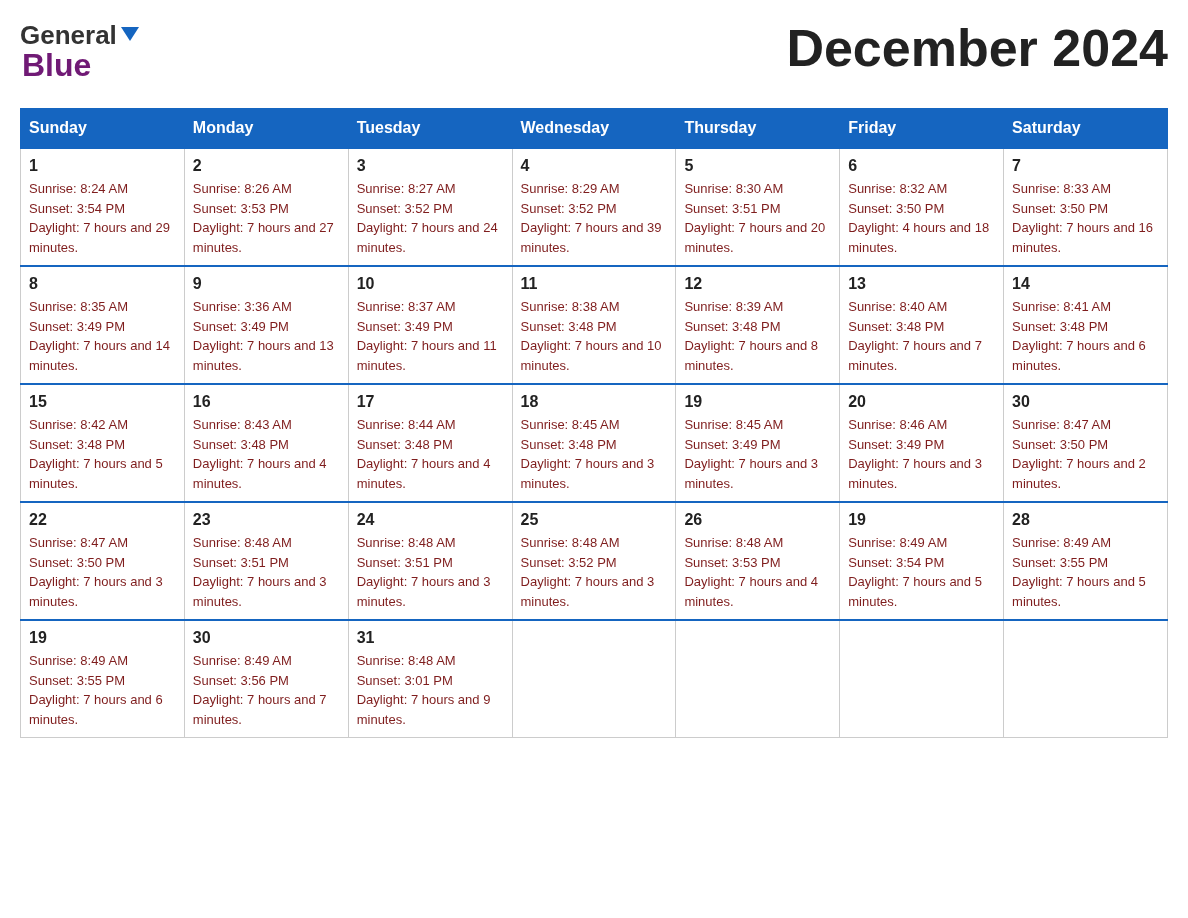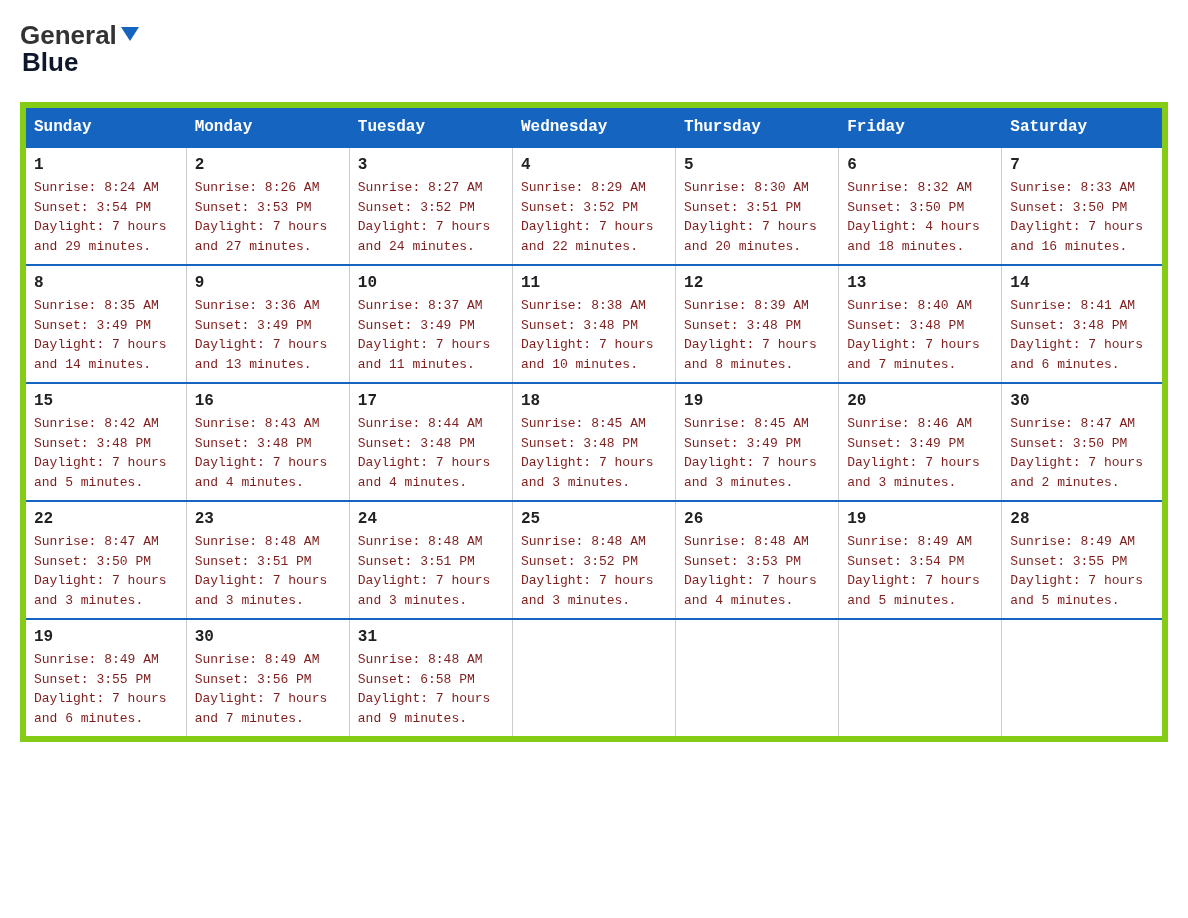--- a/index.html
+++ b/index.html
@@ -31,22 +31,21 @@
       line-height: 1.1;
     }
     .location {
       font-size: 20px;
       color: #444;
       margin-top: 4px;
     }
     .calendar {
       width: 100%;
       border-collapse: collapse;
-      border: 6px solid #84cc16;
-      font-family: Liberation Mono, monospace;
+      border: 1px solid #84cc16;
     }
     .calendar th {
       background-color: #1565c0;
       color: #fff;
       font-size: 16px;
       font-weight: bold;
       padding: 10px 8px;
       text-align: left;
       border: 1px solid #1565c0;
     }
@@ -84,24 +83,25 @@
 
 <div class="header">
   <div class="logo">
     <div style="display:flex; align-items:center;">
       <span style="font-size:26px; font-weight:bold; color:#333;">General</span>
       <svg width="22" height="22" viewBox="0 0 22 22" style="margin-left:2px; margin-top:-4px;">
         <polygon points="2,4 20,4 11,18" fill="#1565c0"></polygon>
       </svg>
     </div>
     <div style="display:flex; align-items:center; margin-top:-4px; padding-left:2px;">
-      <span style="font-size:26px; font-weight:bold; color:#0f172a;">Blue</span>
+      <span style="font-size:32px; font-weight:bold; color:#701a75;">Blue</span>
     </div>
   </div>
   <div class="title-block">
+    <div class="month-title">December 2024</div>
   </div>
 </div>
 
 <table class="calendar">
   <thead>
     <tr>
     <th>Sunday</th>
         <th>Monday</th>
         <th>Tuesday</th>
         <th>Wednesday</th>
@@ -134,21 +134,21 @@
           <span>Sunrise: 8:27 AM</span><br>
           <span>Sunset: 3:52 PM</span><br>
           <span>Daylight: 7 hours and 24 minutes.</span>
         </div>
       </td>
         <td>
         <span class="day-num">4</span>
         <div class="day-info">
           <span>Sunrise: 8:29 AM</span><br>
           <span>Sunset: 3:52 PM</span><br>
-          <span>Daylight: 7 hours and 22 minutes.</span>
+          <span>Daylight: 7 hours and 39 minutes.</span>
         </div>
       </td>
         <td>
         <span class="day-num">5</span>
         <div class="day-info">
           <span>Sunrise: 8:30 AM</span><br>
           <span>Sunset: 3:51 PM</span><br>
           <span>Daylight: 7 hours and 20 minutes.</span>
         </div>
       </td>
@@ -357,21 +357,21 @@
         <div class="day-info">
           <span>Sunrise: 8:49 AM</span><br>
           <span>Sunset: 3:56 PM</span><br>
           <span>Daylight: 7 hours and 7 minutes.</span>
         </div>
       </td>
         <td>
         <span class="day-num">31</span>
         <div class="day-info">
           <span>Sunrise: 8:48 AM</span><br>
-          <span>Sunset: 6:58 PM</span><br>
+          <span>Sunset: 3:01 PM</span><br>
           <span>Daylight: 7 hours and 9 minutes.</span>
         </div>
       </td>
         <td class="empty-cell"></td>
         <td class="empty-cell"></td>
         <td class="empty-cell"></td>
         <td class="empty-cell"></td>
       </tr>
     </tbody>
 </table>

